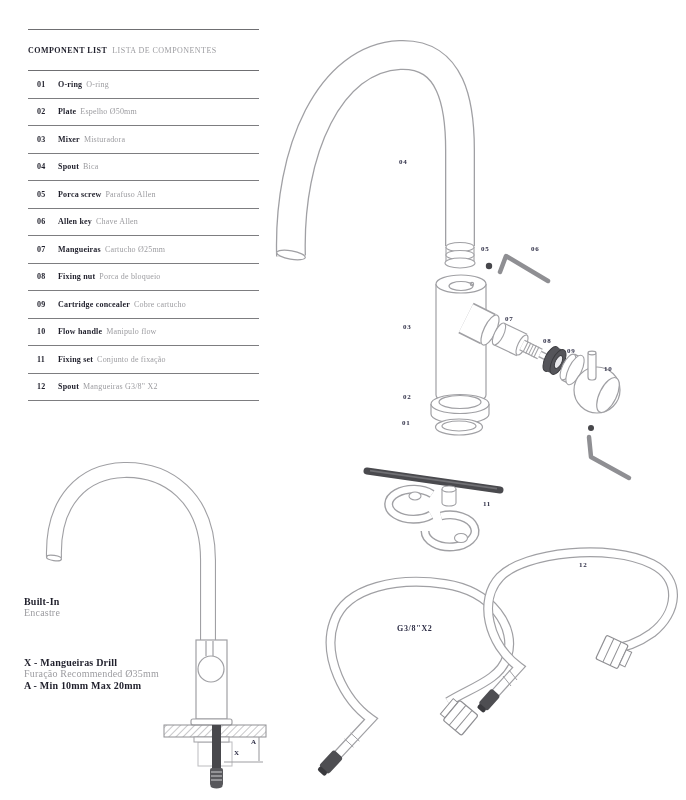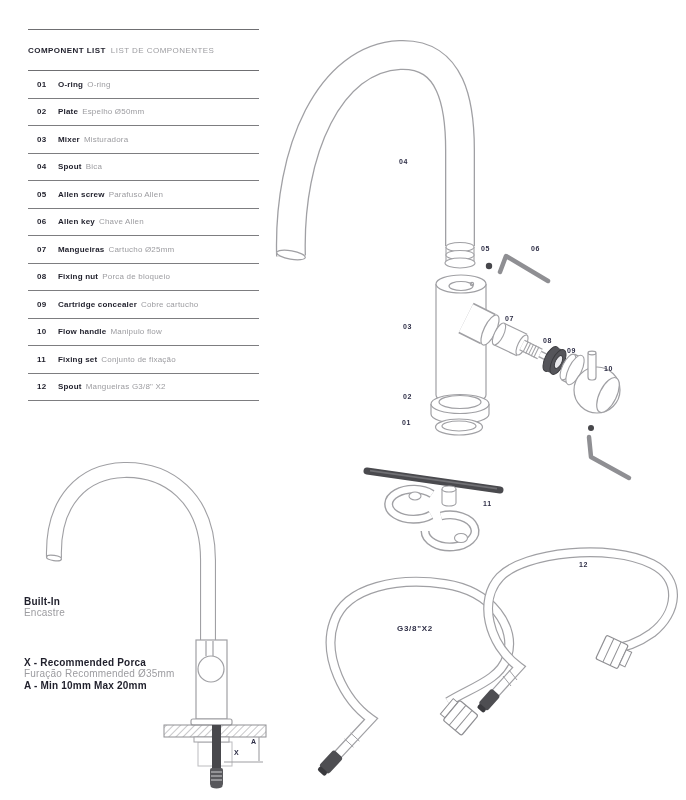--- a/index.html
+++ b/index.html
@@ -1,17 +1,17 @@
 <!DOCTYPE html>
 <html><head>
 <meta charset="utf-8">
 <style>
   html,body{margin:0;padding:0;background:#fff;}
   .page{position:relative;width:686px;height:800px;background:#ffffff;
-        font-family:Liberation Sans, sans-serif;overflow:hidden;}
+        font-family:Liberation Serif, serif;overflow:hidden;}
   
   .clist{position:absolute;left:28px;top:29px;width:231px;border-top:1.4px solid #6f6f72;}
   .clist-header{height:40px;display:flex;align-items:center;border-bottom:1.4px solid #6f6f72;
                 font-size:8px;letter-spacing:.45px;}
   .clist-header .en{font-weight:bold;color:#1f1f2b;margin-right:5px;white-space:pre;}
   .clist-header .pt{color:#9c9ca0;white-space:pre;}
   .crow{height:26.5px;display:flex;align-items:center;border-bottom:1.2px solid #7d7d80;
         font-size:8px;letter-spacing:.2px;}
   .crow .num{width:21px;margin-left:9px;font-weight:bold;color:#1f1f2b;flex:none;}
   .crow .en{font-weight:bold;color:#1f1f2b;margin-right:4px;white-space:pre;}
@@ -193,21 +193,21 @@
 
     <g stroke="#9e9ea2" stroke-width="1.1">
       <line x1="259" y1="737" x2="259" y2="761"></line>
       <line x1="224" y1="762" x2="263" y2="762"></line>
     </g>
   </svg>
 
   <div class="clist">
     <div class="clist-header">
       <span class="en">COMPONENT LIST</span>
-      <span class="pt">LIST DE COMPONENTES</span>
+      <span class="pt">LISTA DE COMPONENTES</span>
     </div>
     <div class="crow">
       <span class="num">01</span>
       <span class="en">O-ring</span>
       <span class="pt">O-ring</span>
     </div>
     <div class="crow">
       <span class="num">02</span>
       <span class="en">Plate</span>
       <span class="pt">Espelho Ø50mm</span>
@@ -217,21 +217,21 @@
       <span class="en">Mixer</span>
       <span class="pt">Misturadora</span>
     </div>
     <div class="crow">
       <span class="num">04</span>
       <span class="en">Spout</span>
       <span class="pt">Bica</span>
     </div>
     <div class="crow">
       <span class="num">05</span>
-      <span class="en">Allen screw</span>
+      <span class="en">Porca screw</span>
       <span class="pt">Parafuso Allen</span>
     </div>
     <div class="crow">
       <span class="num">06</span>
       <span class="en">Allen key</span>
       <span class="pt">Chave Allen</span>
     </div>
     <div class="crow">
       <span class="num">07</span>
       <span class="en">Mangueiras</span>
@@ -276,16 +276,16 @@
   <div class="plabel" style="left:402px;top:419px">01</div>
   <div class="plabel" style="left:483px;top:500px">11</div>
   <div class="plabel" style="left:579px;top:561px">12</div>
   <div class="plabel big" style="left:397px;top:624px">G3/8"X2</div>
   <div class="plabel" style="left:251px;top:738px">A</div>
   <div class="plabel" style="left:234px;top:749px">X</div>
 
   <div class="btext bold" style="top:596px">Built-In</div>
   <div class="btext gray" style="top:607px">Encastre</div>
   <div class="btext bold" style="top:680px">A - Min 10mm Max 20mm</div>
-  <div class="btext bold" style="top:657px">X - Recommended Porca</div>
+  <div class="btext bold" style="top:657px">X - Mangueiras Drill</div>
   <div class="btext gray" style="top:668px">Furação Recommended Ø35mm</div>
 
 </div>
 
 </body></html>

